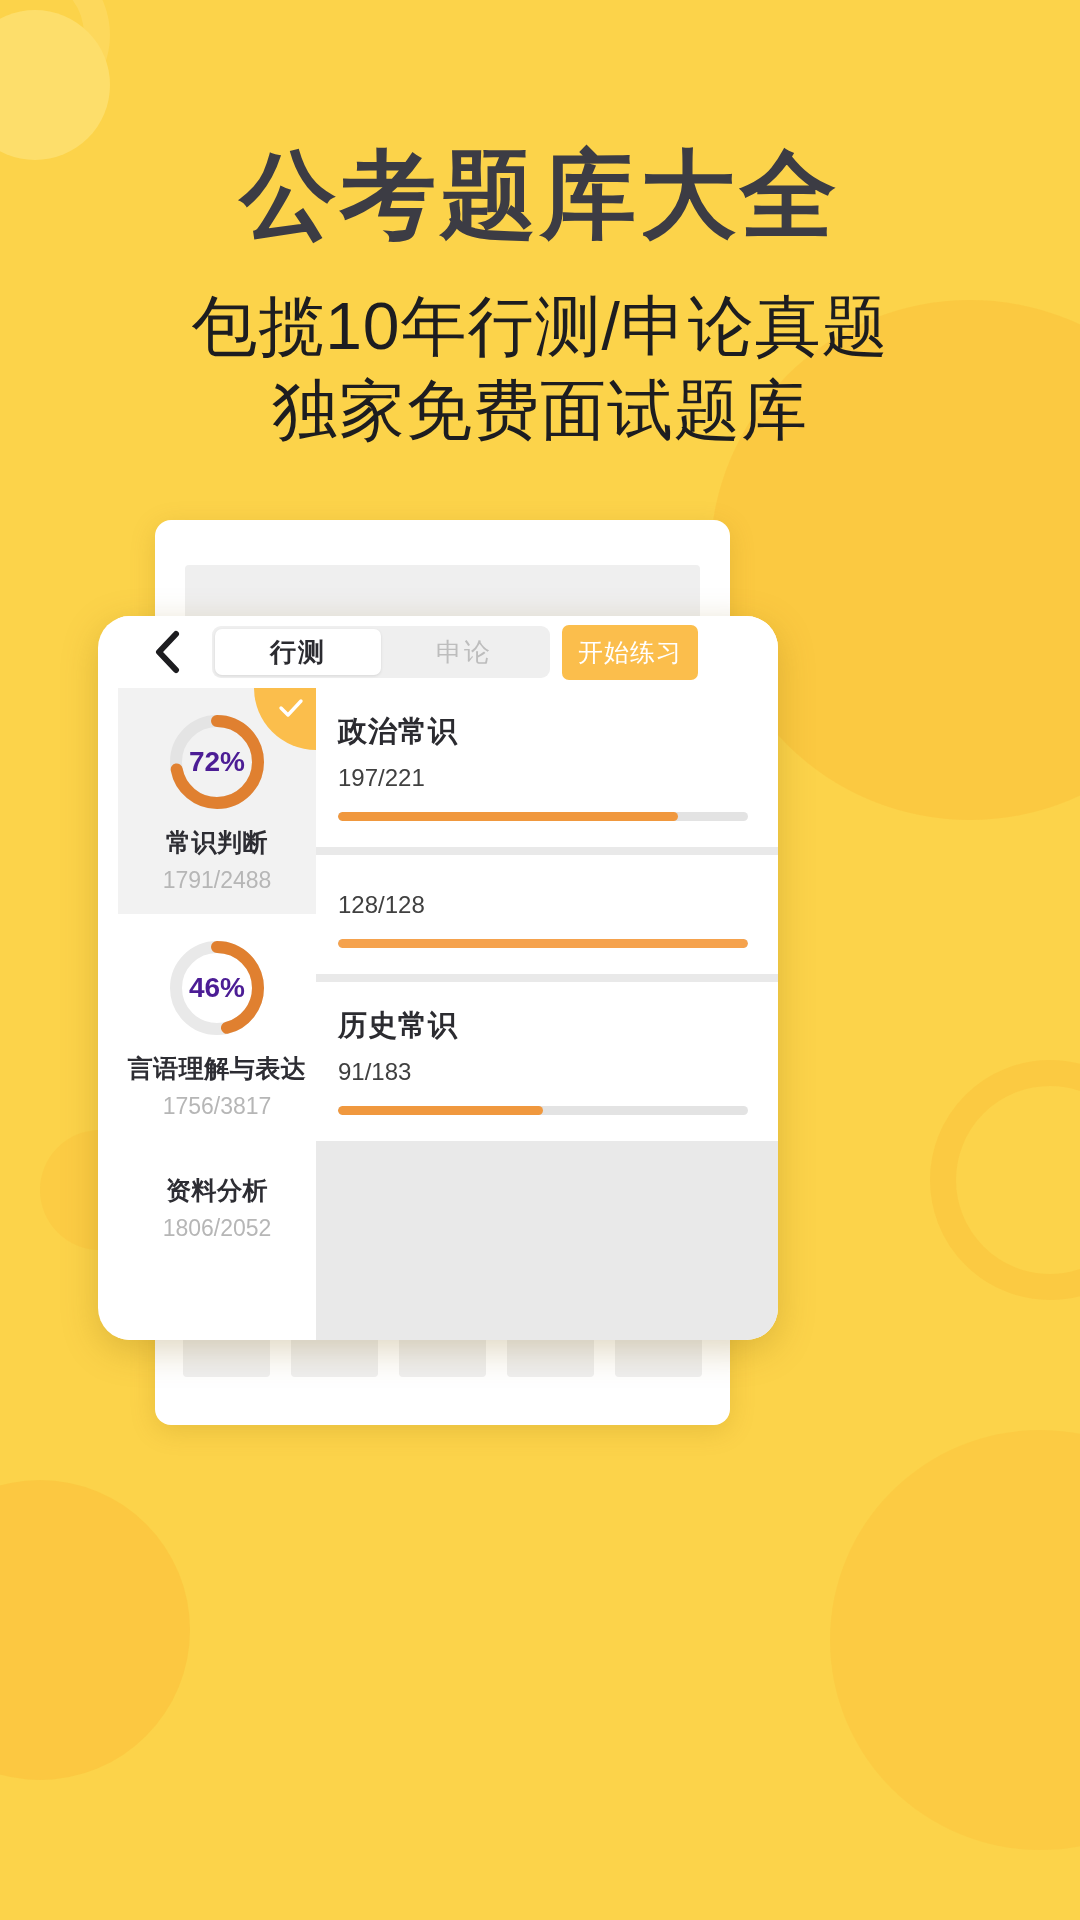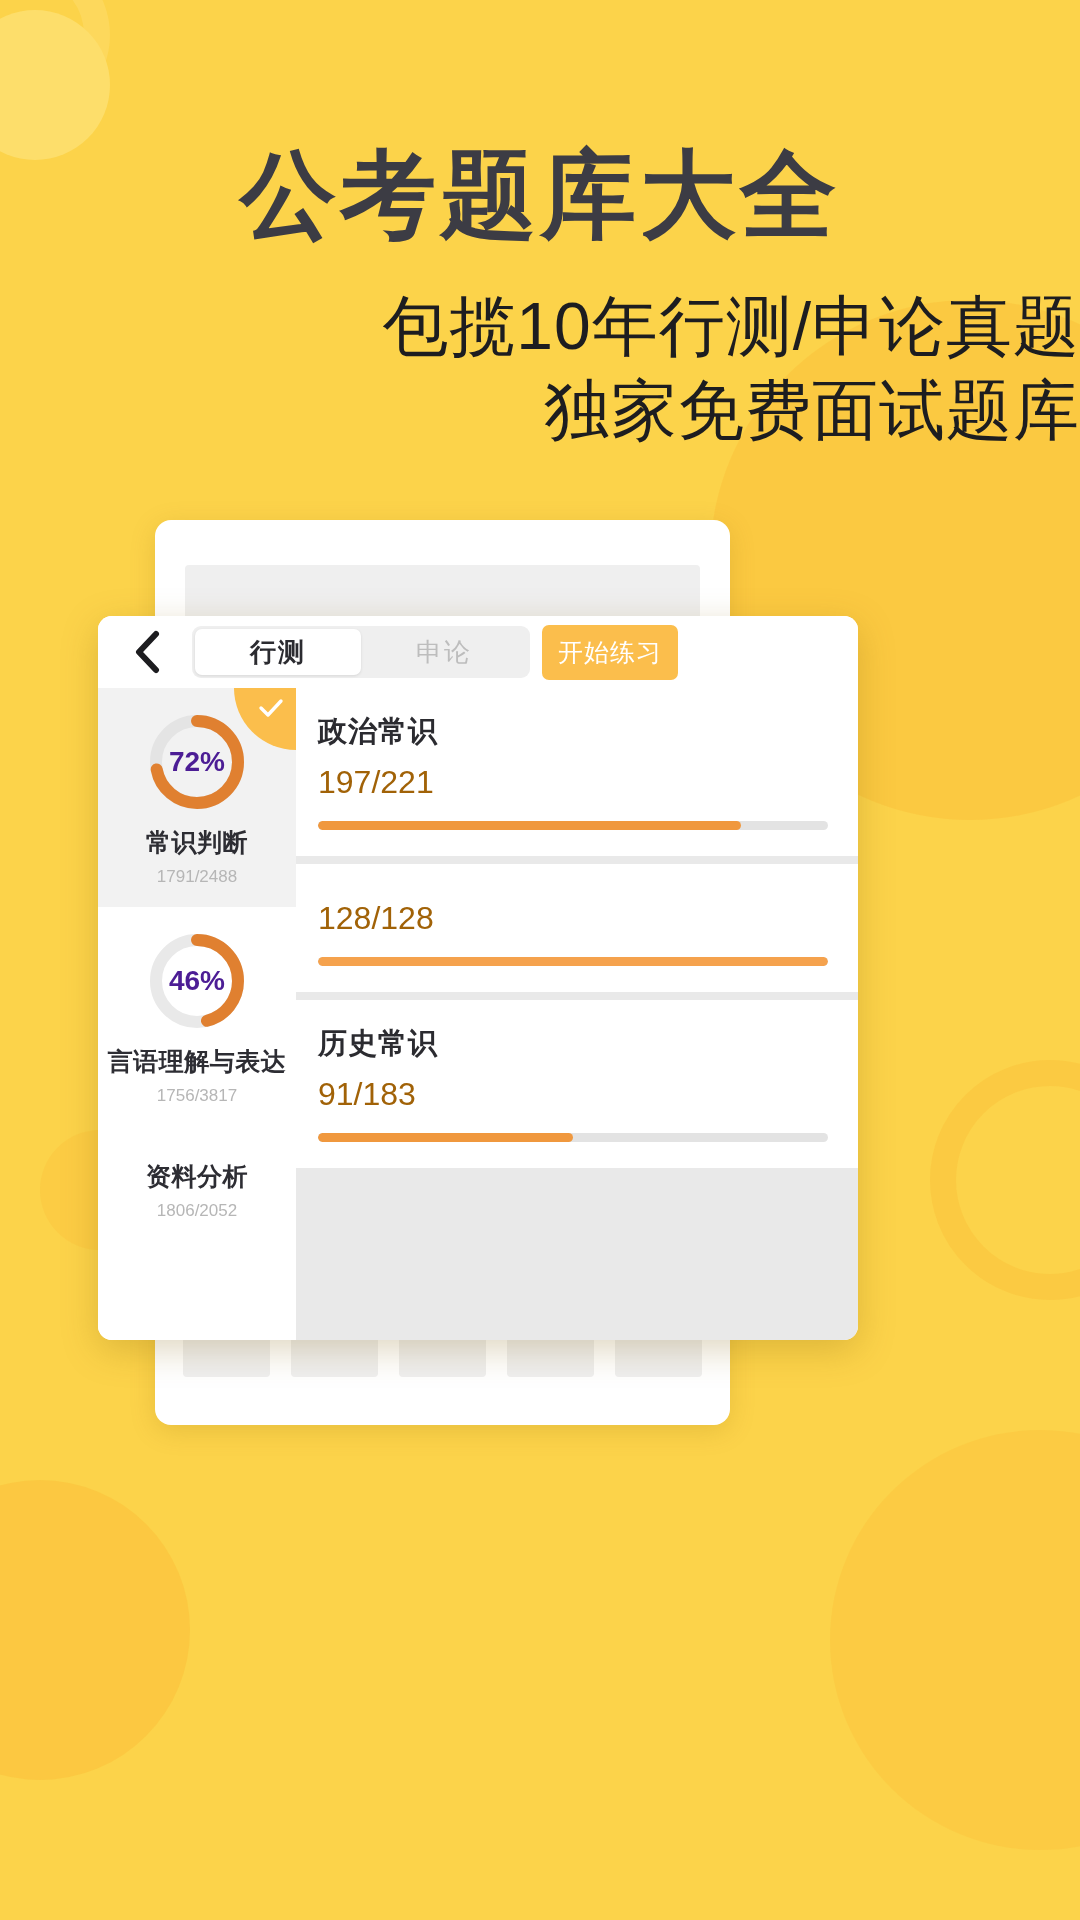--- a/index.html
+++ b/index.html
@@ -49,21 +49,20 @@
     color: #3C3C44;
     line-height: 1.1;
   }
   .subtitle {
     font-size: 66px;
     font-weight: 400;
     color: #1d1d20;
     line-height: 1.28;
     margin-top: 36px;
     letter-spacing: 1px;
-    text-align: right;
   }
 
   
   .back-card {
     position: absolute;
     left: 155px; top: 520px;
     width: 575px; height: 905px;
     background: #ffffff;
     border-radius: 16px;
     box-shadow: 0 6px 26px rgba(140,100,10,0.18);
@@ -84,28 +83,29 @@
   }
   .back-card .tile {
     width: 87px; height: 58px;
     background: #EFEFEF;
     border-radius: 4px;
   }
 
   .front-card {
     position: absolute;
     left: 98px; top: 616px;
-    width: 760px; height: 724px;
+    width: 680px; height: 724px;
     background: #ffffff;
-    border-radius: 14px;
+    border-radius: 32px;
     box-shadow: 0 10px 36px rgba(130,95,10,0.26);
     z-index: 8;
     overflow: hidden;
     display: flex;
     flex-direction: column;
+    padding-left: 20px;
   }
 
   
   .topbar {
     height: 72px;
     flex: 0 0 72px;
     display: flex;
     align-items: center;
     padding: 0 14px 0 22px;
     background: #fff;
@@ -204,21 +204,21 @@
   .rail-name {
     margin-top: 12px;
     font-size: 25px;
     color: #2d2d33;
     font-weight: 600;
     letter-spacing: .5px;
     white-space: nowrap;
   }
   .rail-count {
     margin-top: 8px;
-    font-size: 17px;
+    font-size: 23px;
     color: #B6B6B6;
   }
 
   
   .list {
     flex: 1 1 auto;
     background: #E9E9E9;
     overflow: hidden;
   }
   .list-item {
@@ -226,22 +226,22 @@
     padding: 24px 30px 26px 22px;
     margin-bottom: 8px;
   }
   .li-title {
     font-size: 29px;
     color: #2b2b30;
     font-weight: 600;
     letter-spacing: 1px;
   }
   .li-count {
-    font-size: 32px;
-    color: #a16207;
+    font-size: 24px;
+    color: #404040;
     margin-top: 12px;
   }
   .bar-track {
     margin-top: 20px;
     height: 9px;
     background: #E3E3E3;
     border-radius: 5px;
     overflow: hidden;
   }
   .bar-fill {

